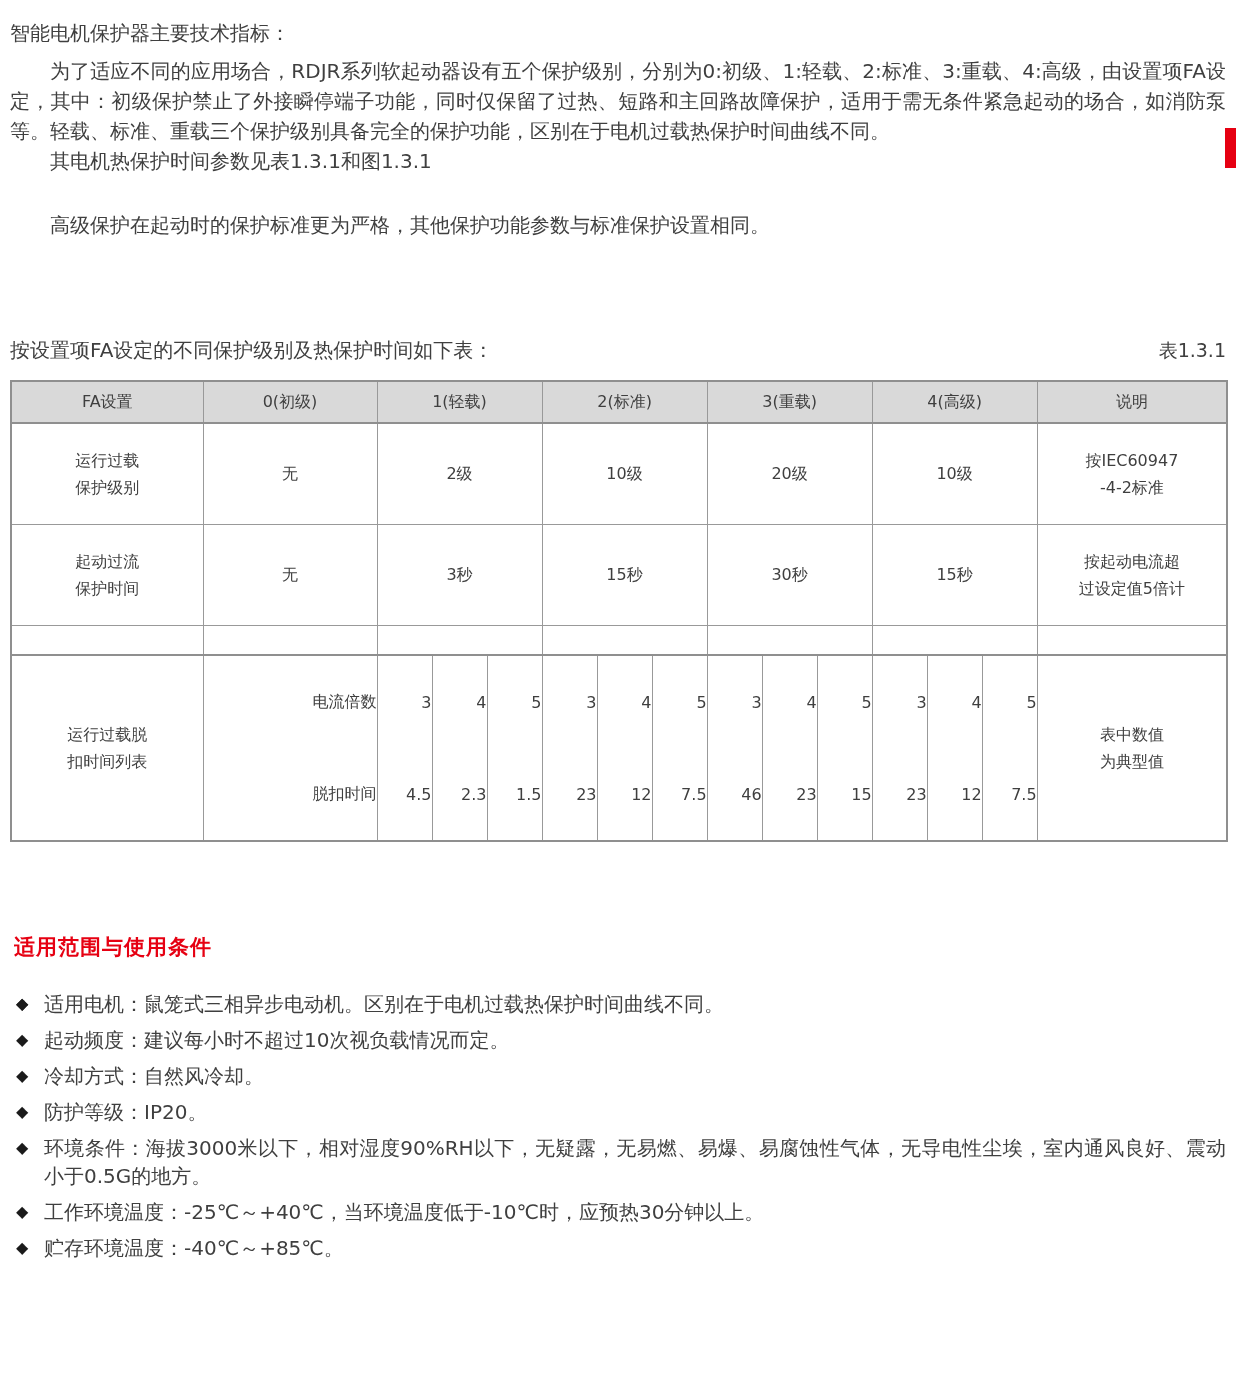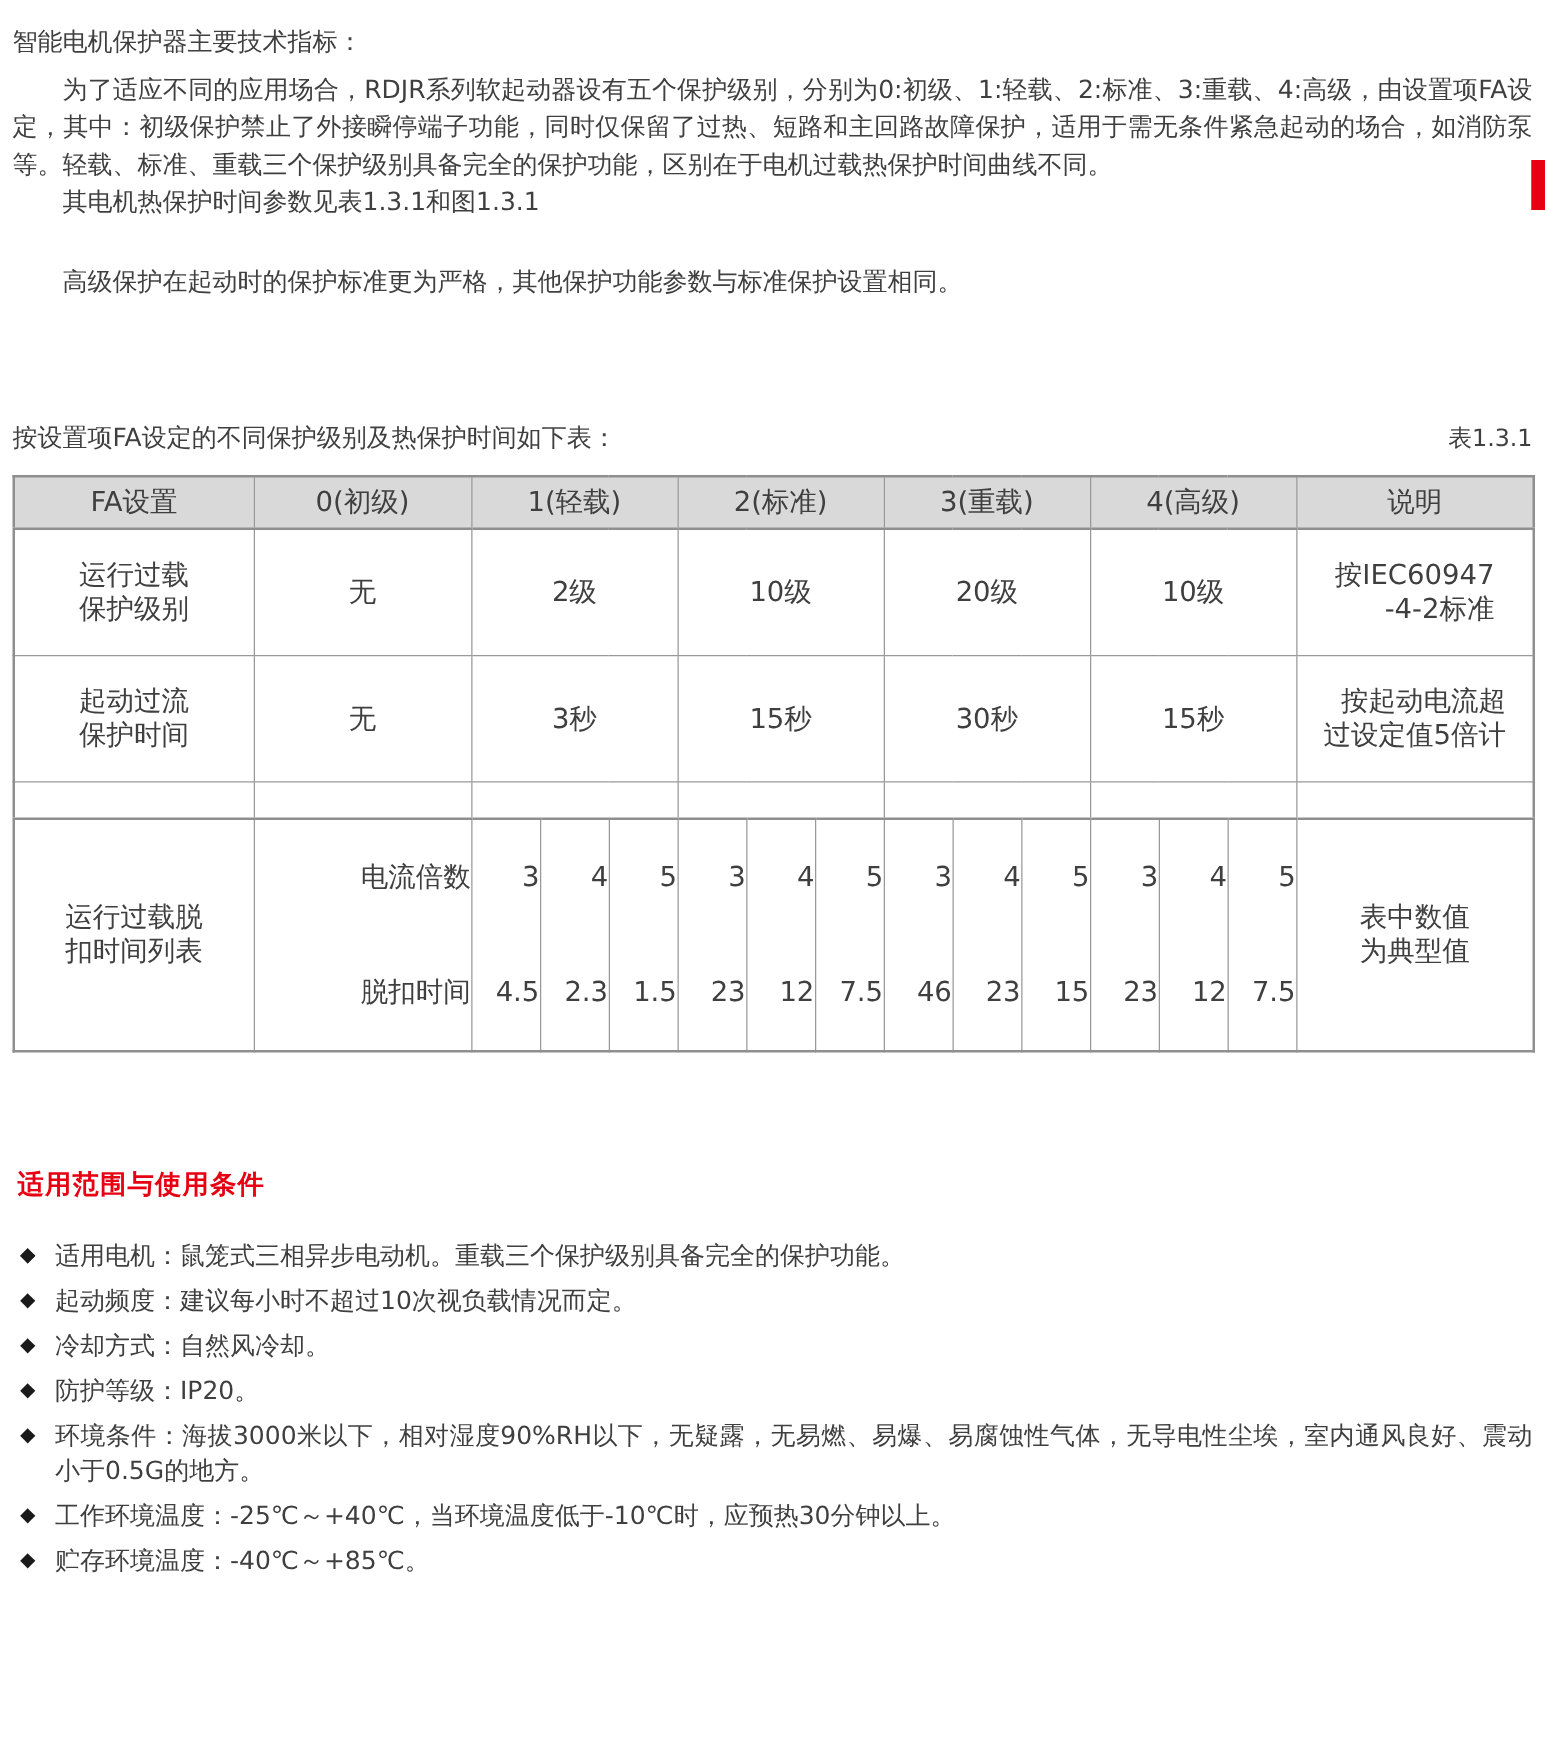--- a/index.html
+++ b/index.html
@@ -29,36 +29,36 @@
     margin-top:97px;
     display:flex;justify-content:space-between;align-items:baseline;
     font-size:20px;
   }
   .caption-label{font-size:19px;}
   table.spec{
     margin-top:16px;
     border-collapse:collapse;
     width:1216px;
     table-layout:fixed;
-    font-size:22px;
+    font-size:16px;
     color:#3f3f3f;
   }
   table.spec td,table.spec th{
     border:1px solid #999999;
     text-align:center;vertical-align:middle;
     padding:0;font-weight:normal;
   }
   table.spec{border:2px solid #8f8f8f;}
   tr.hdr th{background:#d9d9d9;height:40px;border-bottom:2px solid #8f8f8f;}
   tr.r1 td{height:100px;}
   tr.r2 td{height:100px;}
   tr.spacer td{height:28px;}
   tr.r3 td{height:184px;border-top:2px solid #8f8f8f;}
   .two-line{white-space:pre-line;line-height:27px;}
-  .note-cell span{display:inline-block;text-align:right;white-space:pre-line;line-height:27px;}
+  .note-cell span{display:inline-block;text-align:center;white-space:pre-line;line-height:27px;}
   .stack{
     height:184px;display:flex;flex-direction:column;
     justify-content:space-around;align-items:flex-end;
   }
   h2.section-red{
     margin:88px 0 0 4px;
     font-size:21px;line-height:34px;
     color:#e60012;font-weight:bold;letter-spacing:1px;
   }
   ul.cond-list{
@@ -238,21 +238,21 @@
       <td class="note-cell"><span>表中数值
 为典型值</span></td>
     </tr>
   </tbody>
     </table>
 
   <h2 class="section-red">适用范围与使用条件</h2>
 
   <ul class="cond-list">
     <li><span class="bullet">◆</span></li>
-    <li><span class="bullet">◆</span><span>适用电机：鼠笼式三相异步电动机。重载三个保护级别具备完全的保护功能。</span></li>
+    <li><span class="bullet">◆</span><span>适用电机：鼠笼式三相异步电动机。区别在于电机过载热保护时间曲线不同。</span></li>
     <li><span class="bullet">◆</span><span>起动频度：建议每小时不超过10次视负载情况而定。</span></li>
     <li><span class="bullet">◆</span><span>冷却方式：自然风冷却。</span></li>
     <li><span class="bullet">◆</span><span>防护等级：IP20。</span></li>
     <li><span class="bullet">◆</span><span>环境条件：海拔3000米以下，相对湿度90%RH以下，无疑露，无易燃、易爆、易腐蚀性气体，无导电性尘埃，室内通风良好、震动小于0.5G的地方。</span></li>
     <li><span class="bullet">◆</span><span>工作环境温度：-25℃～+40℃，当环境温度低于-10℃时，应预热30分钟以上。</span></li>
     <li><span class="bullet">◆</span><span>贮存环境温度：-40℃～+85℃。</span></li>
   </ul>
 
 </div>
 

